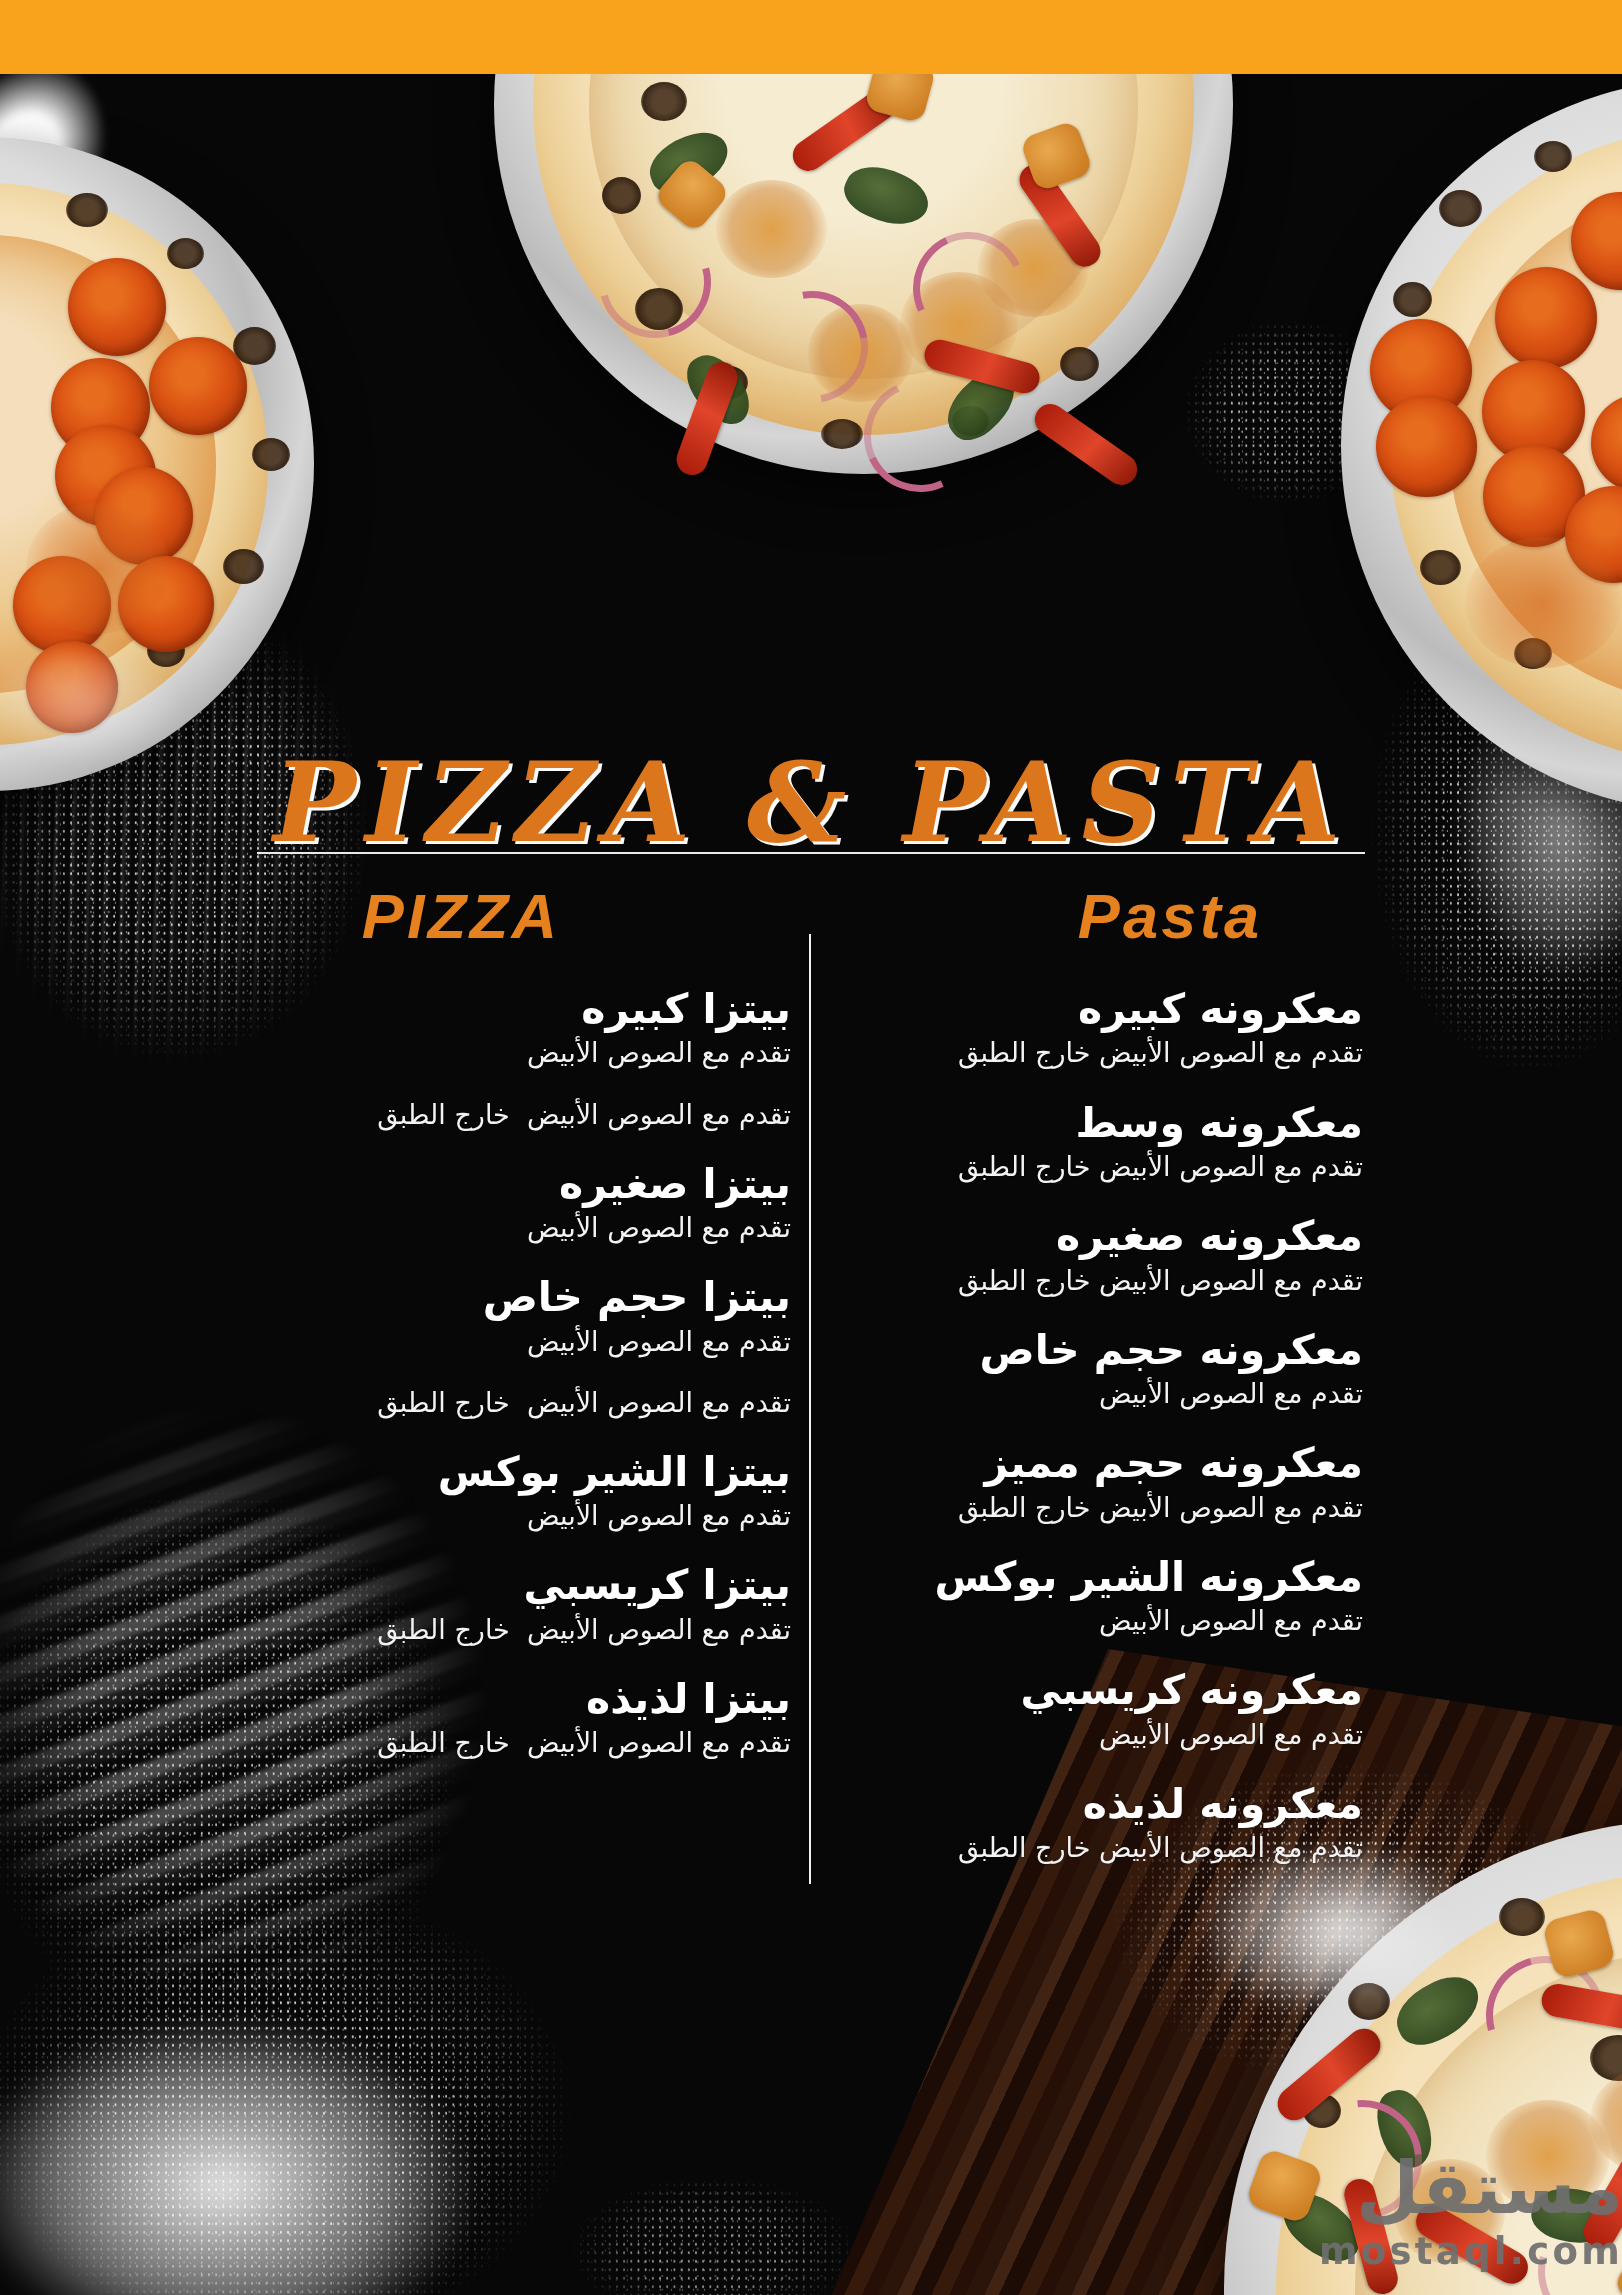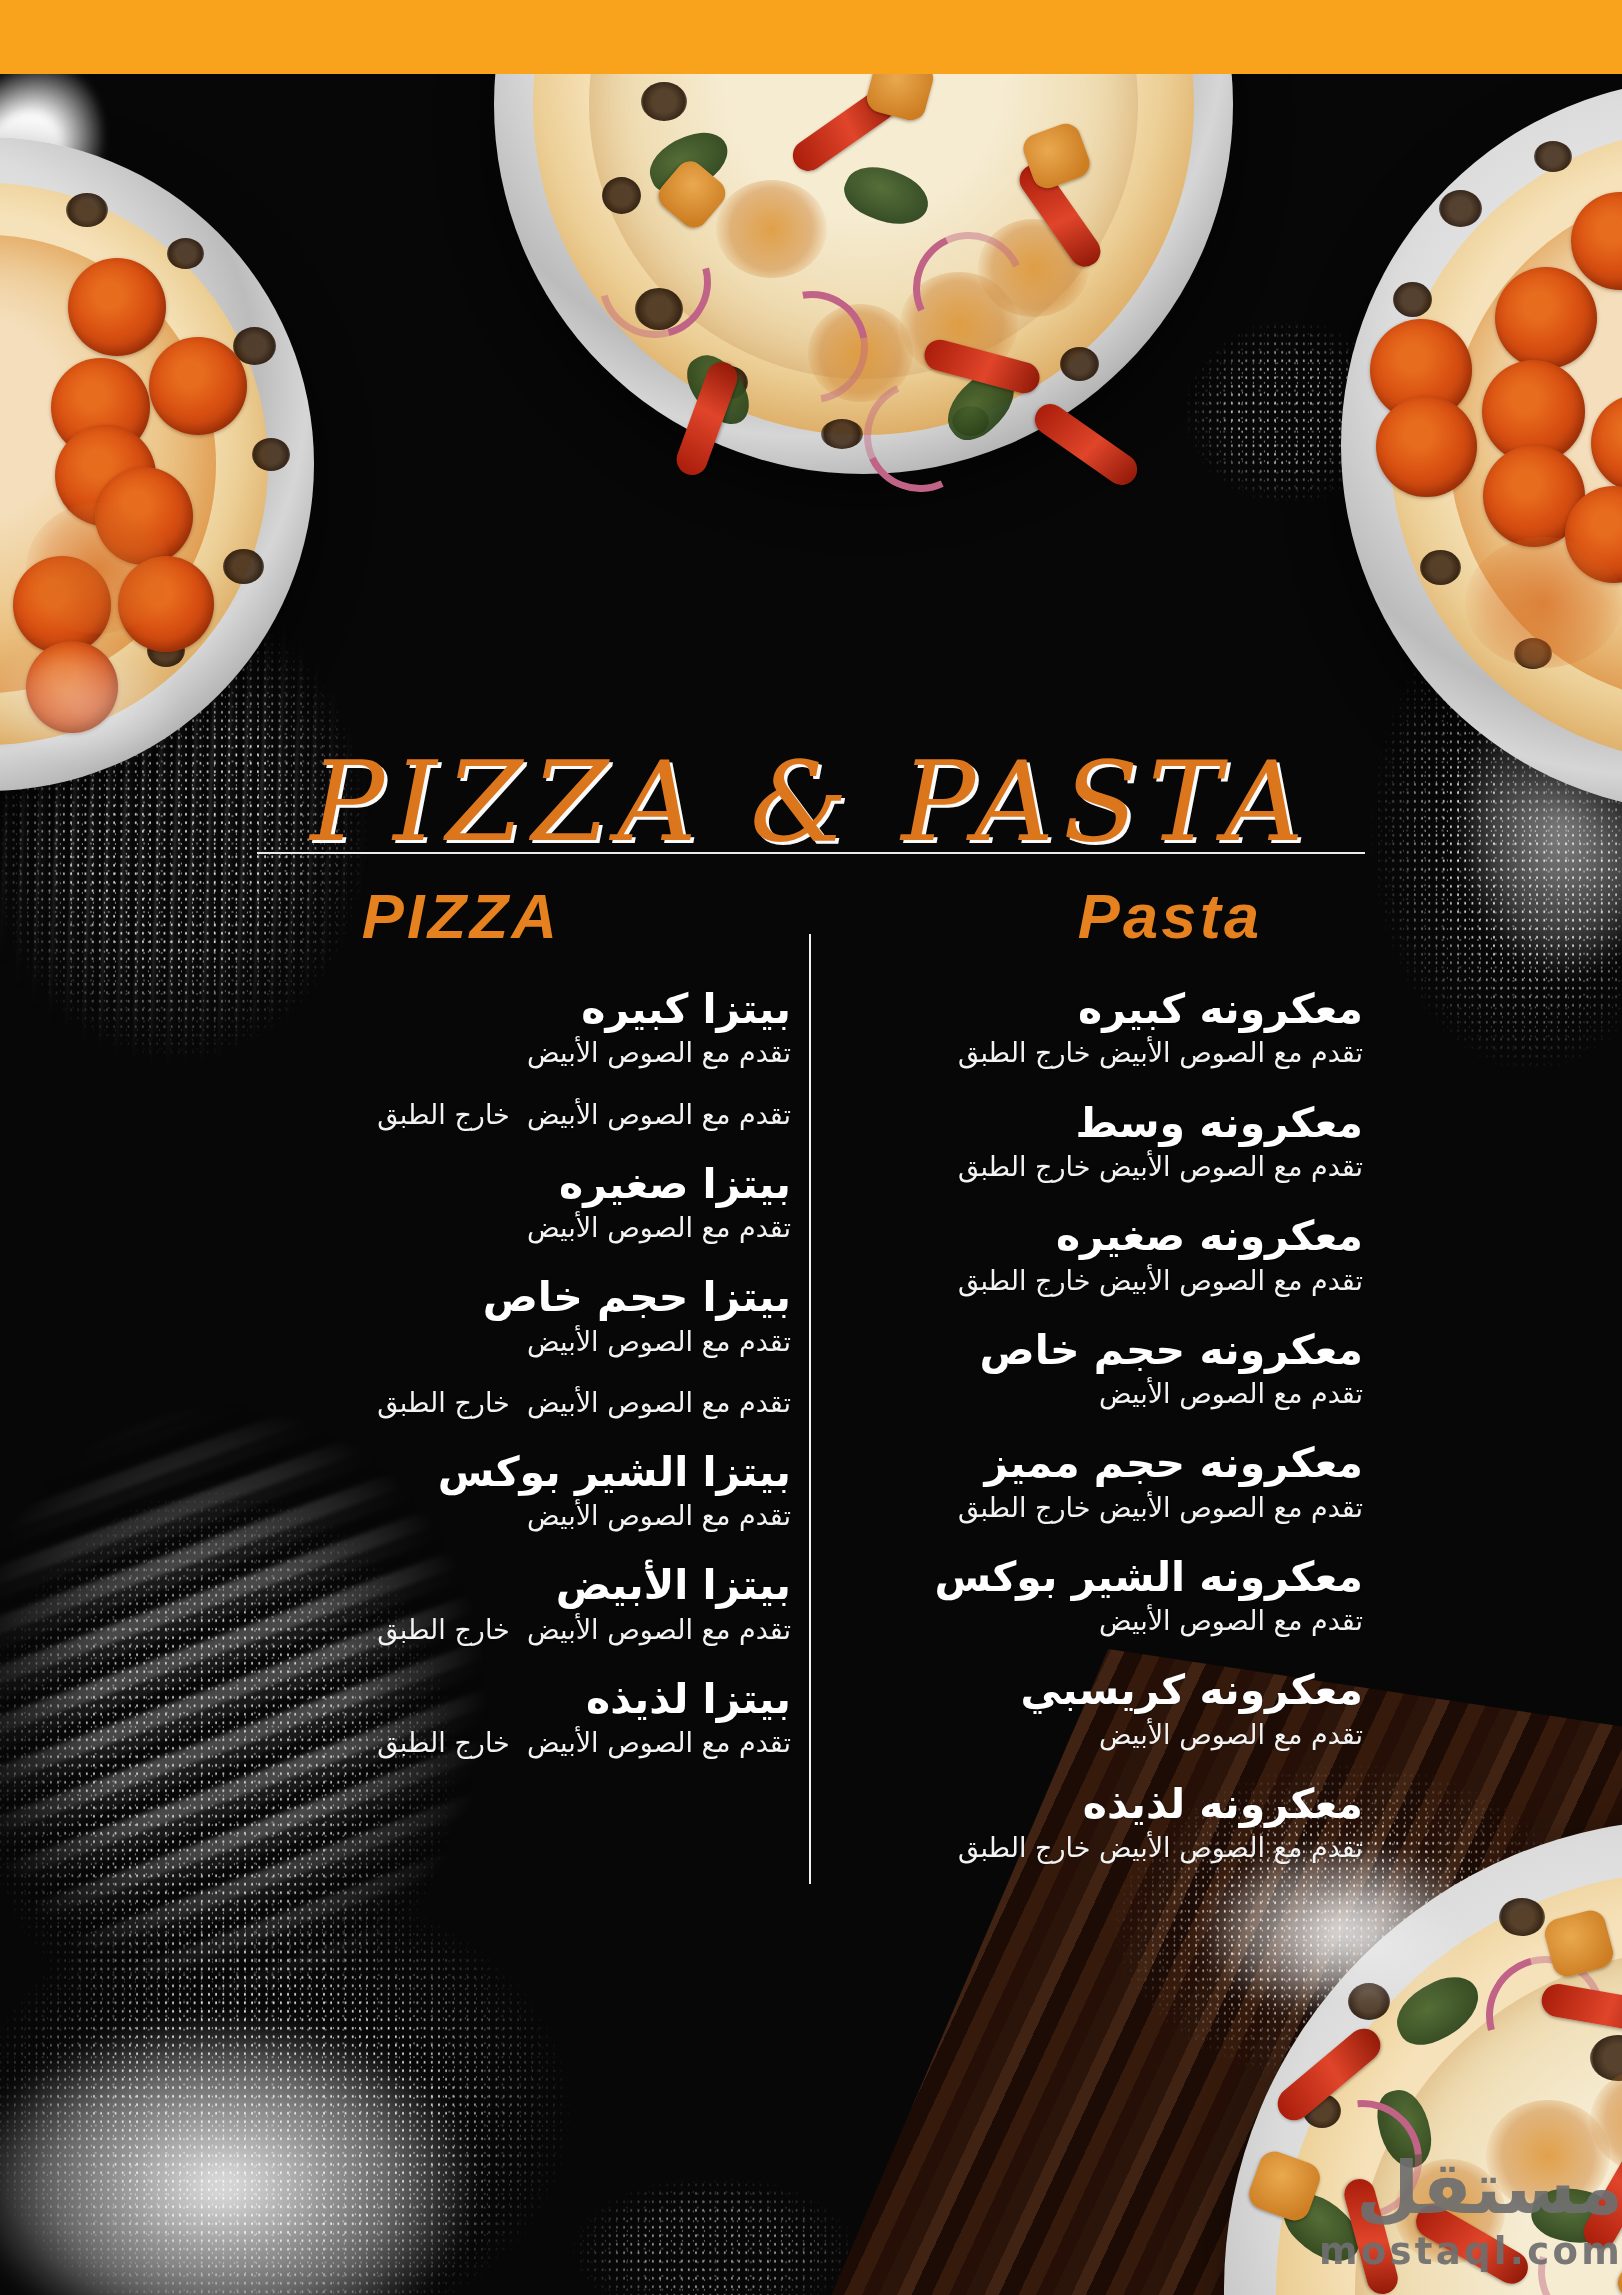--- a/index.html
+++ b/index.html
@@ -71,21 +71,21 @@
         border:7.2px solid transparent;border-top-color:#c06386;border-right-color:rgba(192,99,134,.45);}
   .brown{position:absolute;border-radius:50%;
         background:radial-gradient(circle,rgba(221,148,51,.85),rgba(201,120,37,.45) 55%,transparent 78%);}
   .chicken{position:absolute;border-radius:26%;
         background:radial-gradient(circle at 40% 35%,#eaa94f,#cd7d22 80%);
         box-shadow:0 1.3px 3.3px rgba(0,0,0,.35);}
 
   
   .topbar{position:absolute;left:0;top:0;width:1623px;height:74px;z-index:7;}
   .title{position:absolute;left:0;right:0;top:664px;z-index:6;text-align:center;
-        font-family:"DejaVu Serif",serif;font-style:italic;font-weight:400;font-size:110px;
+        font-family:"DejaVu Serif",serif;font-style:italic;font-weight:700;font-size:110px;
         letter-spacing:9.2px;text-shadow:3.3px 3.3px 0 #fafafa;}
   .hr{position:absolute;left:257px;top:852px;width:1108px;height:2px;background:#eaeaea;z-index:6;}
   .colhead{position:absolute;z-index:6;font-family:Liberation Sans, sans-serif;font-style:italic;
         font-weight:700;font-size:63px;letter-spacing:3.3px;text-align:center;width:222px;}
   .vline{position:absolute;left:809px;top:934px;width:2px;height:950px;background:#f1f1f1;z-index:6;}
 
   .items{position:absolute;width:550px;z-index:6;direction:rtl;text-align:right;top:983px;}
   .items.pz{right:832px;}
   .items.pa{right:260px;}
   .mi{margin-bottom:26px;}
@@ -253,21 +253,21 @@
         <div class="mi-desc">تقدم مع الصوص الأبيض</div>
       </div>
     <div class="mi">
         <div class="mi-desc">تقدم مع الصوص الأبيض  خارج الطبق</div>
       </div>
     <div class="mi">
         <div class="mi-name">بيتزا الشير بوكس</div>
         <div class="mi-desc">تقدم مع الصوص الأبيض</div>
       </div>
     <div class="mi">
-        <div class="mi-name">بيتزا الأبيض</div>
+        <div class="mi-name">بيتزا كريسبي</div>
         <div class="mi-desc">تقدم مع الصوص الأبيض  خارج الطبق</div>
       </div>
     <div class="mi">
         <div class="mi-name">بيتزا لذيذه</div>
         <div class="mi-desc">تقدم مع الصوص الأبيض  خارج الطبق</div>
       </div>
   </div>
 
   <div class="items pa">
     <div class="mi">

